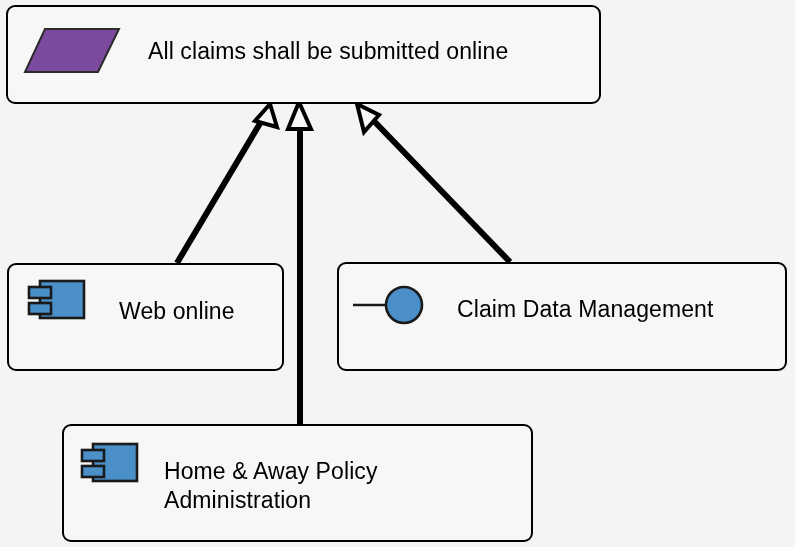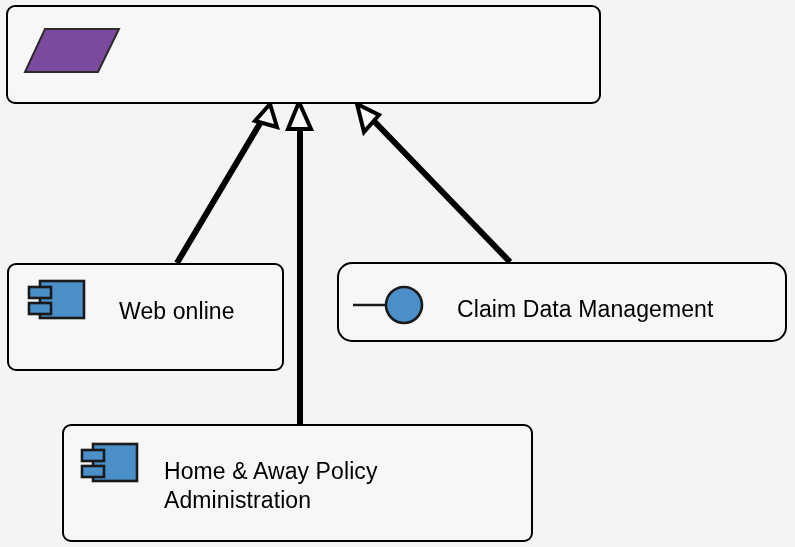--- a/index.html
+++ b/index.html
@@ -64,21 +64,21 @@
 
   #node-web-portal {
     left: 7px; top: 263px; width: 277px; height: 108px;
   }
   #icon-web-portal { left: 14px; top: 12px; }
   #label-web-portal {
     left: 110px; top: 32px; width: 160px;
   }
 
   #node-claim-data {
-    left: 337px; top: 262px; width: 450px; height: 80px; border-radius: 15px;
+    left: 337px; top: 262px; width: 450px; height: 109px;
   }
   #icon-claim-data { left: 11px; top: 14px; }
   #label-claim-data {
     left: 118px; top: 31px; width: 320px;
   }
 
   #node-home-away {
     left: 62px; top: 424px; width: 471px; height: 118px;
   }
   #icon-home-away { left: 12px; top: 14px; }
@@ -106,20 +106,21 @@
     <g>
       <line x1="510" y1="262" x2="372" y2="119" stroke="#000000" stroke-width="6" stroke-linecap="butt"></line>
       <polygon points="357,104 379,115 364,132" fill="#f7f7f7" stroke="#000000" stroke-width="4" stroke-linejoin="miter"></polygon>
     </g>
   </svg>
 
   <div class="node" id="node-requirement">
     <svg class="node-icon" id="icon-requirement" width="104" height="56" viewBox="0 0 104 56" xmlns="http://www.w3.org/2000/svg">
       <polygon points="23,6 97,6 76,49 3,49" fill="#7B4A9E" stroke="#2b2b2b" stroke-width="2"></polygon>
     </svg>
+    <div class="node-label" id="label-requirement">All claims shall be submitted online</div>
   </div>
 
   <div class="node" id="node-web-portal">
     <svg class="node-icon" id="icon-web-portal" width="72" height="52" viewBox="0 0 72 52" xmlns="http://www.w3.org/2000/svg">
       <rect x="17" y="4" width="44" height="37" fill="#4A8FC8" stroke="#1a1a1a" stroke-width="2.6"></rect>
       <rect x="6" y="10" width="22" height="11" fill="#4A8FC8" stroke="#1a1a1a" stroke-width="2.6"></rect>
       <rect x="6" y="26" width="22" height="11" fill="#4A8FC8" stroke="#1a1a1a" stroke-width="2.6"></rect>
     </svg>
     <div class="node-label" id="label-web-portal">Web online</div>
   </div>

